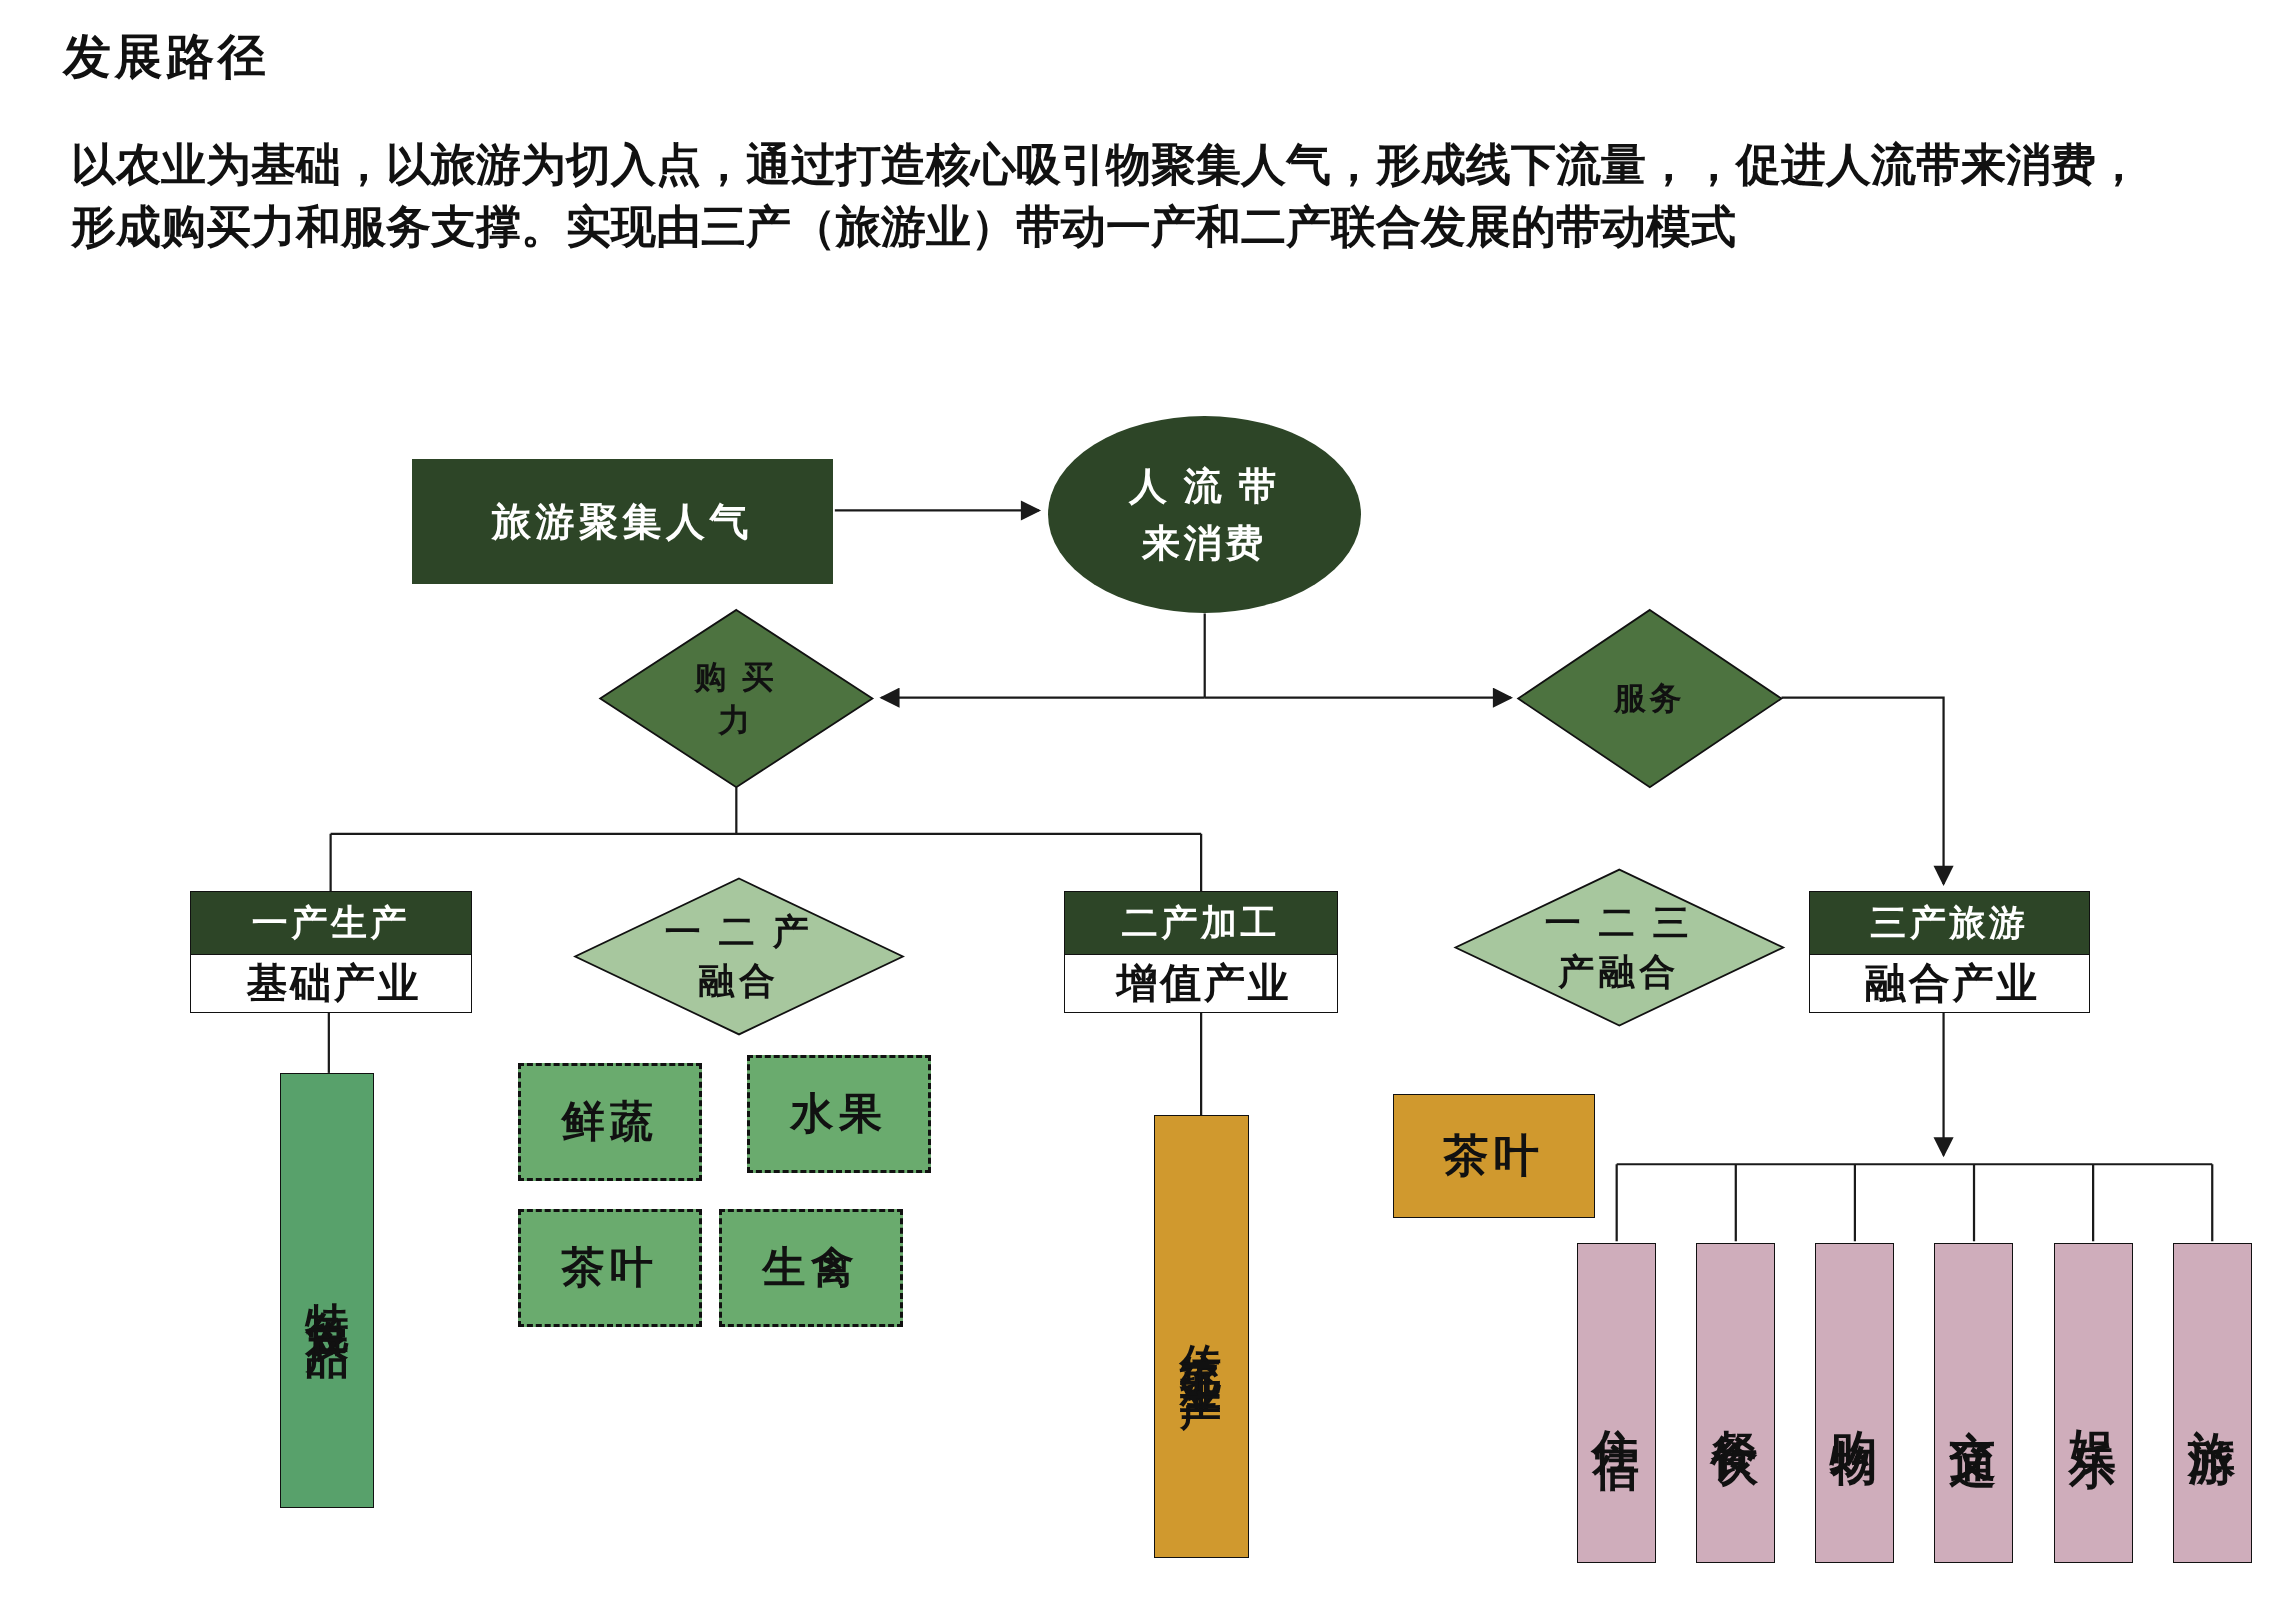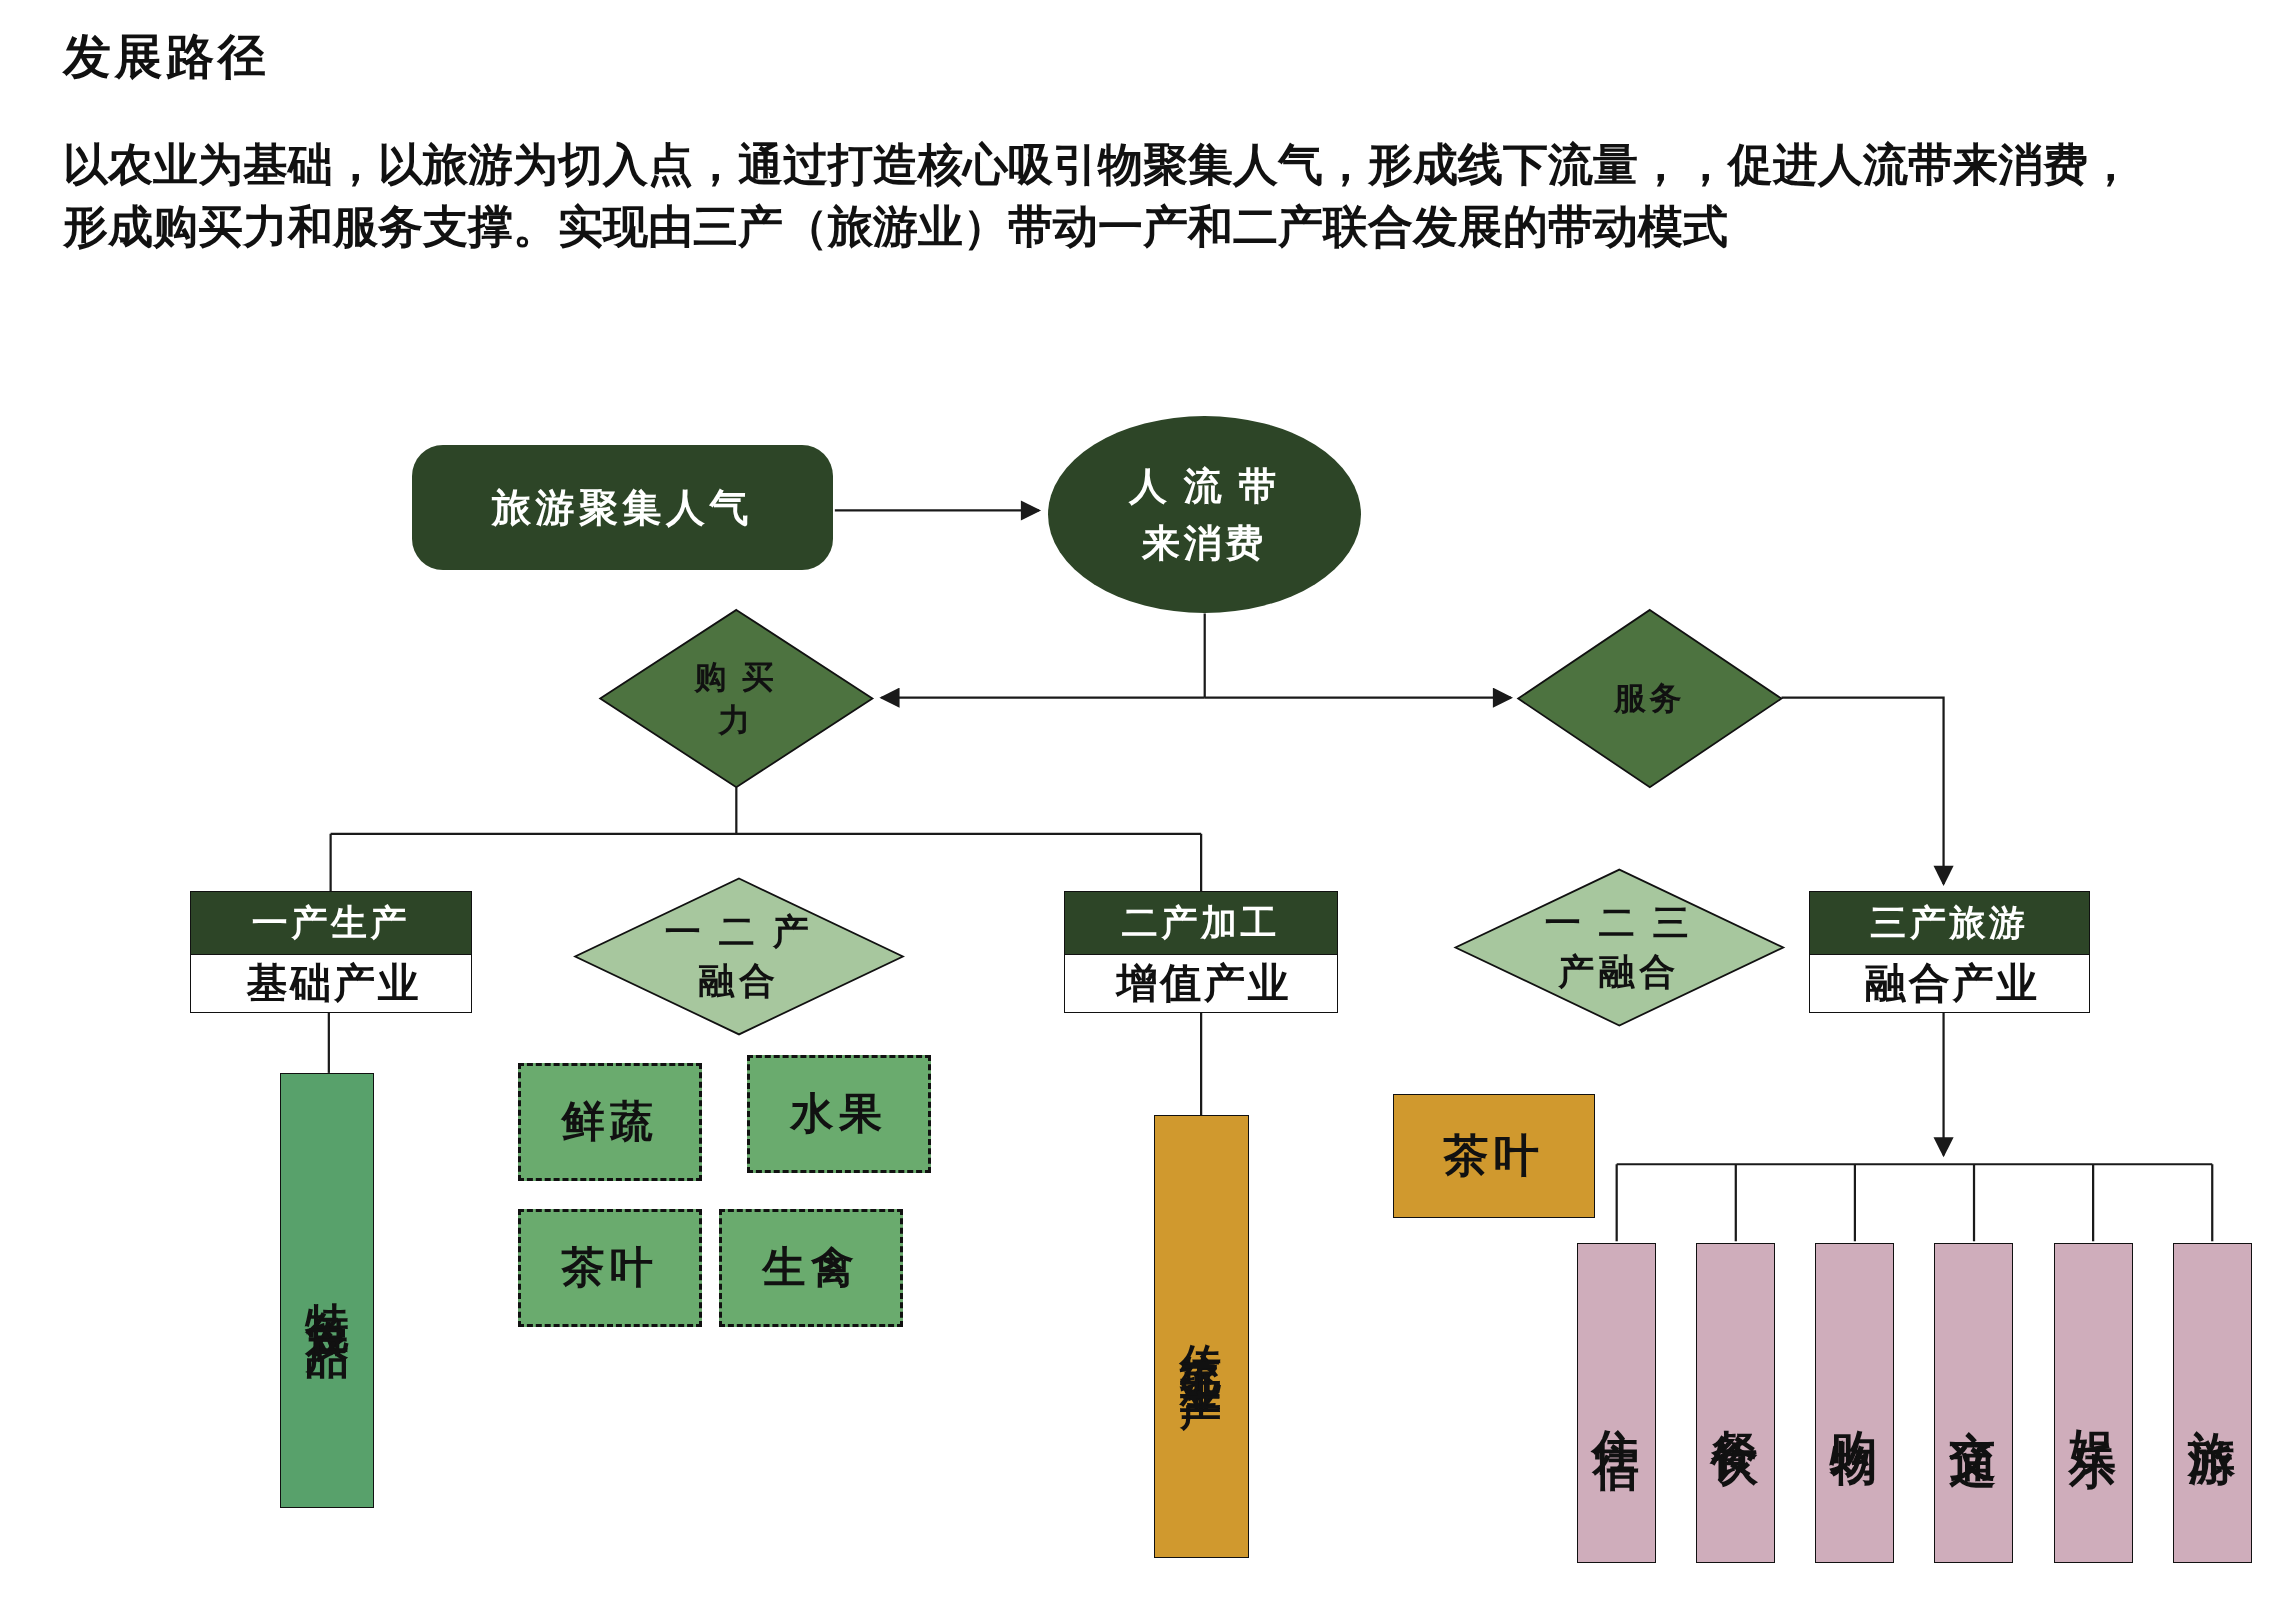--- a/index.html
+++ b/index.html
@@ -5,21 +5,21 @@
   html,body{margin:0;padding:0;background:#fff;}
   .canvas{
     position:relative;width:2293px;height:1621px;background:#fff;overflow:hidden;
     font-family:"Liberation Serif","DejaVu Serif",serif;color:#111;
   }
   .page-title{
     position:absolute;left:63px;top:25px;font-size:48px;font-weight:700;
     letter-spacing:3.6px;margin:0;
   }
   .intro{
-    position:absolute;left:63px;top:134px;width:2087px;font-size:45px;
+    position:absolute;left:71px;top:134px;width:2087px;font-size:45px;
     font-weight:700;line-height:1.38;margin:0;
   }
   svg.wires{position:absolute;left:0;top:0;width:2293px;height:1621px;}
   .shape{
     position:absolute;box-sizing:border-box;display:flex;align-items:center;
     justify-content:center;text-align:center;font-weight:700;
   }
   .dark-box{
     background:var(--dark-green,#2d4527);color:#fff;font-size:39px;letter-spacing:4.5px;
   }
@@ -94,21 +94,21 @@
       <line x1="2204" y1="1300" x2="2204" y2="1386"></line>
       <line x1="2337" y1="1300" x2="2337" y2="1386"></line>
       <line x1="2470" y1="1300" x2="2470" y2="1386"></line>
       <polygon points="822,681 974,780 822,879 670,780" style="fill:var(--olive-green,#4d7340);stroke:#111;stroke-width:2"></polygon>
       <polygon points="1842,681 1989,780 1842,879 1695,780" style="fill:var(--olive-green,#4d7340);stroke:#111;stroke-width:2"></polygon>
       <polygon points="825,981 1008,1068 825,1155 642,1068" style="fill:var(--light-green,#a7c79e);stroke:#111;stroke-width:2"></polygon>
       <polygon points="1808,971 1991,1058 1808,1145 1625,1058" style="fill:var(--light-green,#a7c79e);stroke:#111;stroke-width:2"></polygon>
     </g>
   </svg>
 
-  <div class="shape dark-box" style="left:412px;top:445px;width:421px;height:125px;border-radius:31px;">旅游聚集人气</div>
+  <div class="shape dark-box" style="left:412px;top:459px;width:421px;height:125px;">旅游聚集人气</div>
 
   <div class="shape ellipse" style="left:1048px;top:416px;width:313px;height:197px;">
     <span>人 流 带</span>
     <span>来消费</span>
   </div>
 
   <div class="shape diamond-label small" style="left:600px;top:647px;width:272px;height:104px;">
     <span>购 买</span>
     <span>力</span>
   </div>

